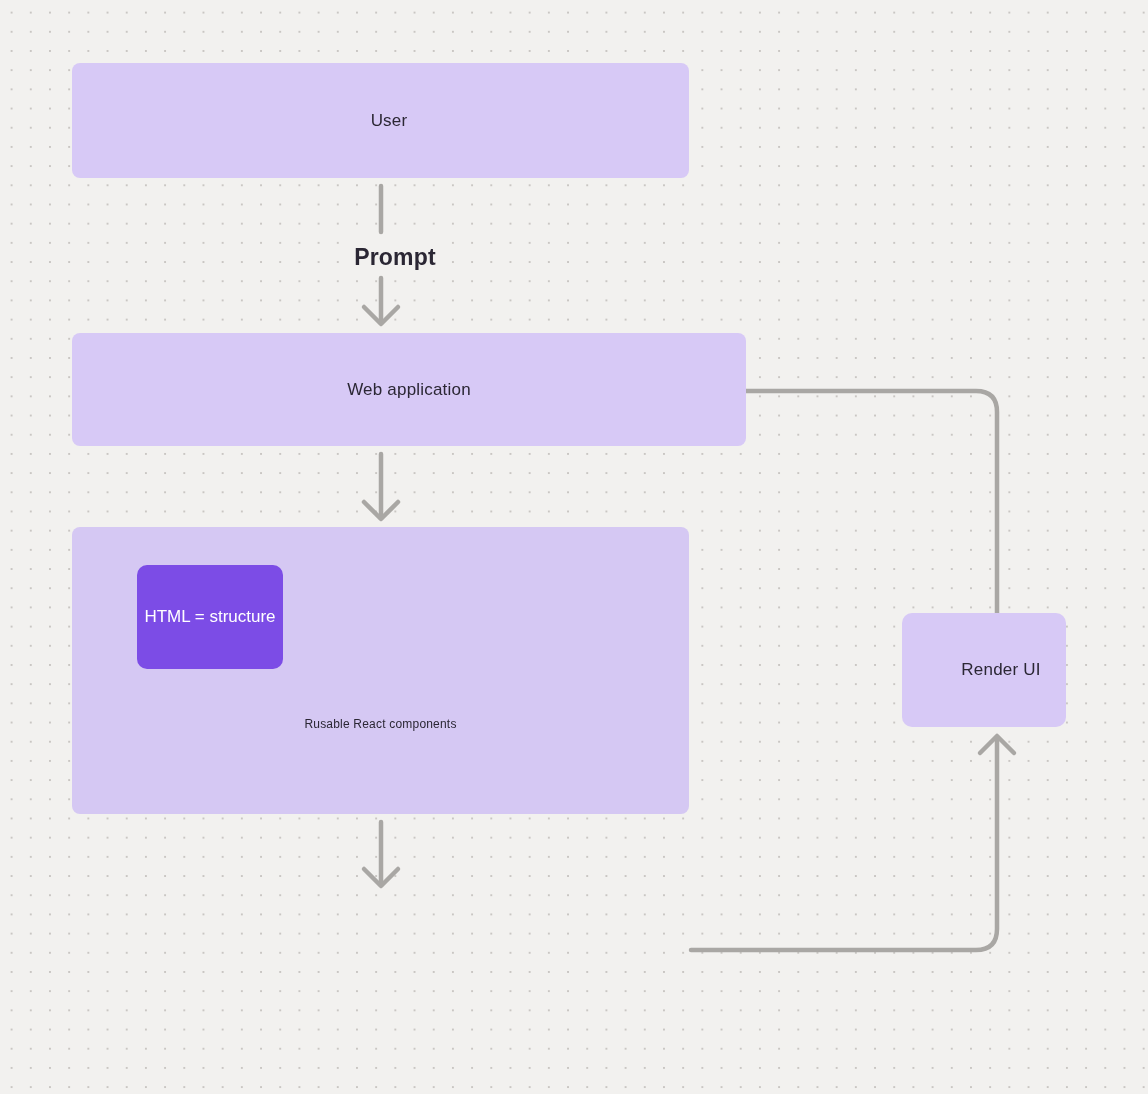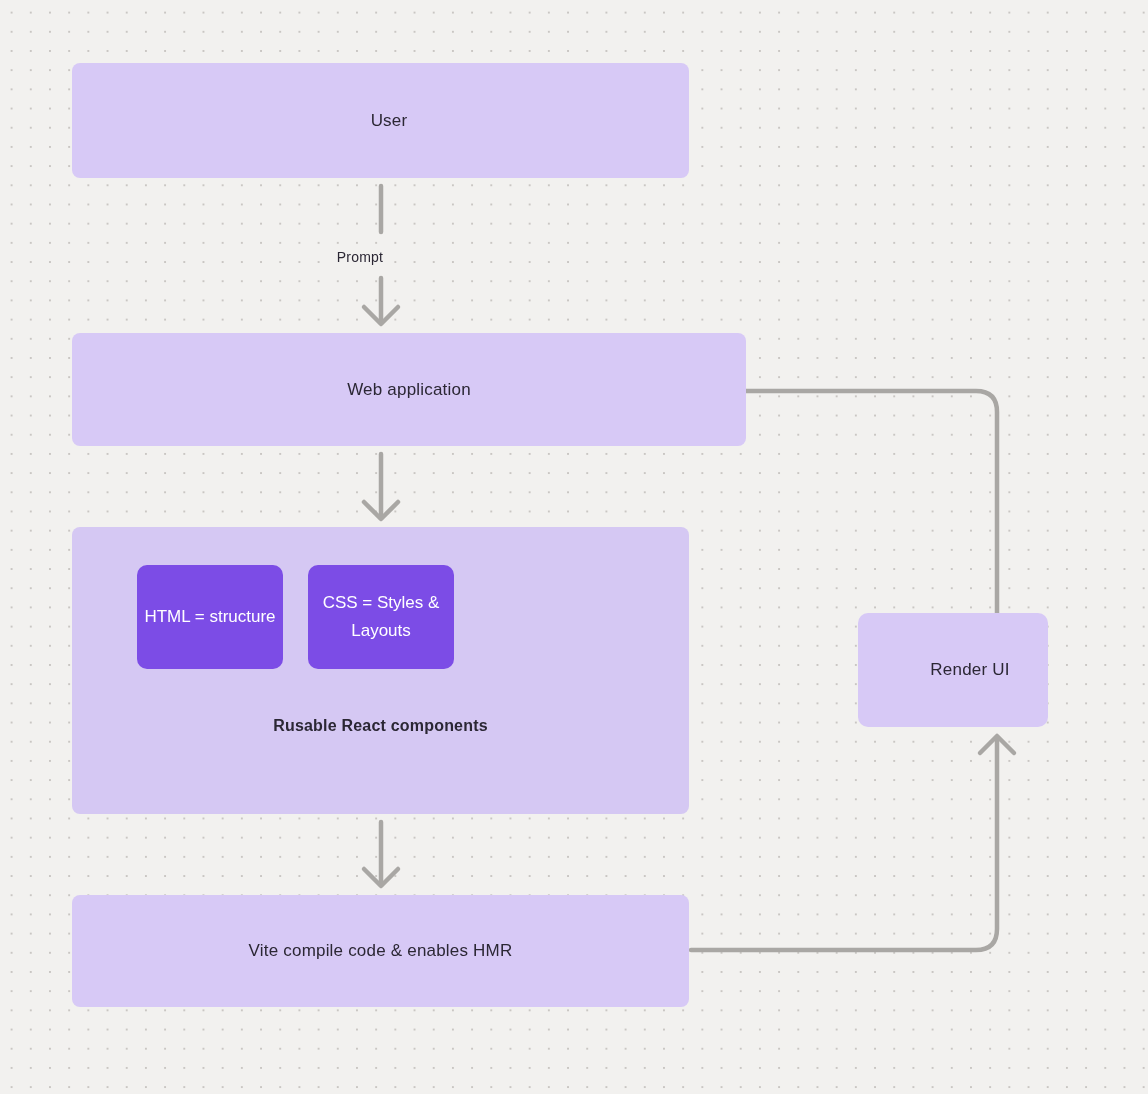--- a/index.html
+++ b/index.html
@@ -20,39 +20,39 @@
   #connectors *{pointer-events:auto;}
   .node{
     position:absolute;display:flex;align-items:center;justify-content:center;
     background:var(--node);color:var(--ink);
     font-size:17px;font-weight:500;letter-spacing:.2px;text-align:center;
   }
   .big{border-radius:8px;}
   .node-user{left:72px;top:63px;width:617px;height:115px;padding-left:17px;}
   .node-webapp{left:72px;top:333px;width:674px;height:113px;}
   .node-vite{left:72px;top:895px;width:617px;height:112px;}
-  .node-render{left:858px;top:613px;width:190px;height:114px;border-radius:10px;padding-left:34px;}
+  .node-render{left:902px;top:613px;width:164px;height:114px;border-radius:10px;padding-left:34px;}
   .group{
     position:absolute;left:72px;top:527px;width:617px;height:287px;
     background:var(--group);border-radius:8px;
   }
   .chip-row{position:absolute;left:65px;top:38px;width:487px;display:flex;gap:25px;}
   .chip{
     width:146px;height:104px;border-radius:10px;background:var(--accent);
     color:var(--ink-light);display:flex;align-items:center;justify-content:center;
     text-align:center;font-size:17px;font-weight:500;line-height:28px;padding:0 0;
   }
   .group-caption{
     position:absolute;left:0;top:190px;width:100%;text-align:center;
-    color:var(--ink);font-size:16px;font-weight:700;letter-spacing:.2px;
+    color:var(--ink);font-size:12px;font-weight:400;letter-spacing:.2px;
   }
   .edge-label{
-    position:absolute;left:360px;top:257px;transform:translate(-50%,-50%);
+    position:absolute;left:395px;top:257px;transform:translate(-50%,-50%);
     background:var(--bg);padding:3px 8px;color:var(--ink);
-    font-size:14px;font-weight:400;letter-spacing:.2px;white-space:nowrap;
+    font-size:23px;font-weight:700;letter-spacing:.2px;white-space:nowrap;
   }
   .stroke{fill:none;stroke:var(--arrow);stroke-width:4.5;stroke-linecap:round;stroke-linejoin:round;}
 </style>
 </head>
 <body>
 
 <div id="canvas">
 
   <svg id="connectors" viewBox="0 0 1148 1094" xmlns="http://www.w3.org/2000/svg">
 
@@ -91,28 +91,22 @@
 
   <div class="node big node-webapp">
     <span>Web application</span>
   </div>
 
   <div class="group">
     <div class="chip-row">
       <div class="chip">
         <span>HTML = structure</span>
       </div>
-      <div class="chip">
-        <span>CSS = Styles &amp; Layouts</span>
-      </div>
     </div>
     <div class="group-caption">Rusable React components</div>
   </div>
 
-  <div class="node big node-vite">
-    <span>Vite compile code &amp; enables HMR</span>
-  </div>
 
   <div class="node node-render">
     <span>Render UI</span>
   </div>
 
 </div>
 
 </body></html>

